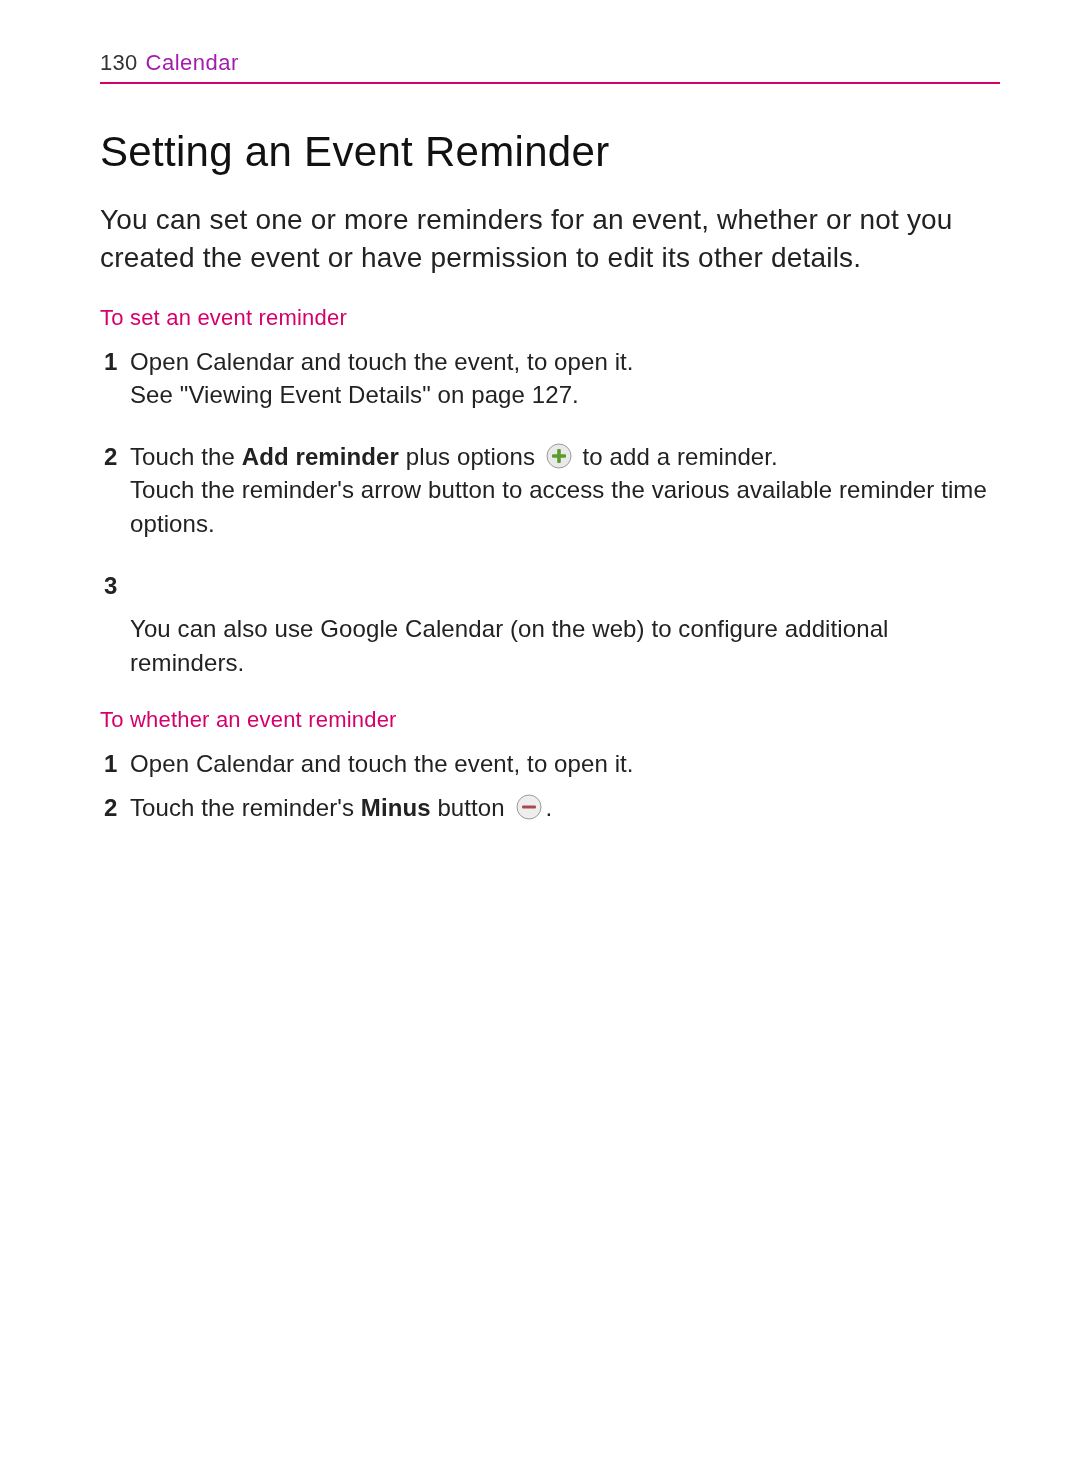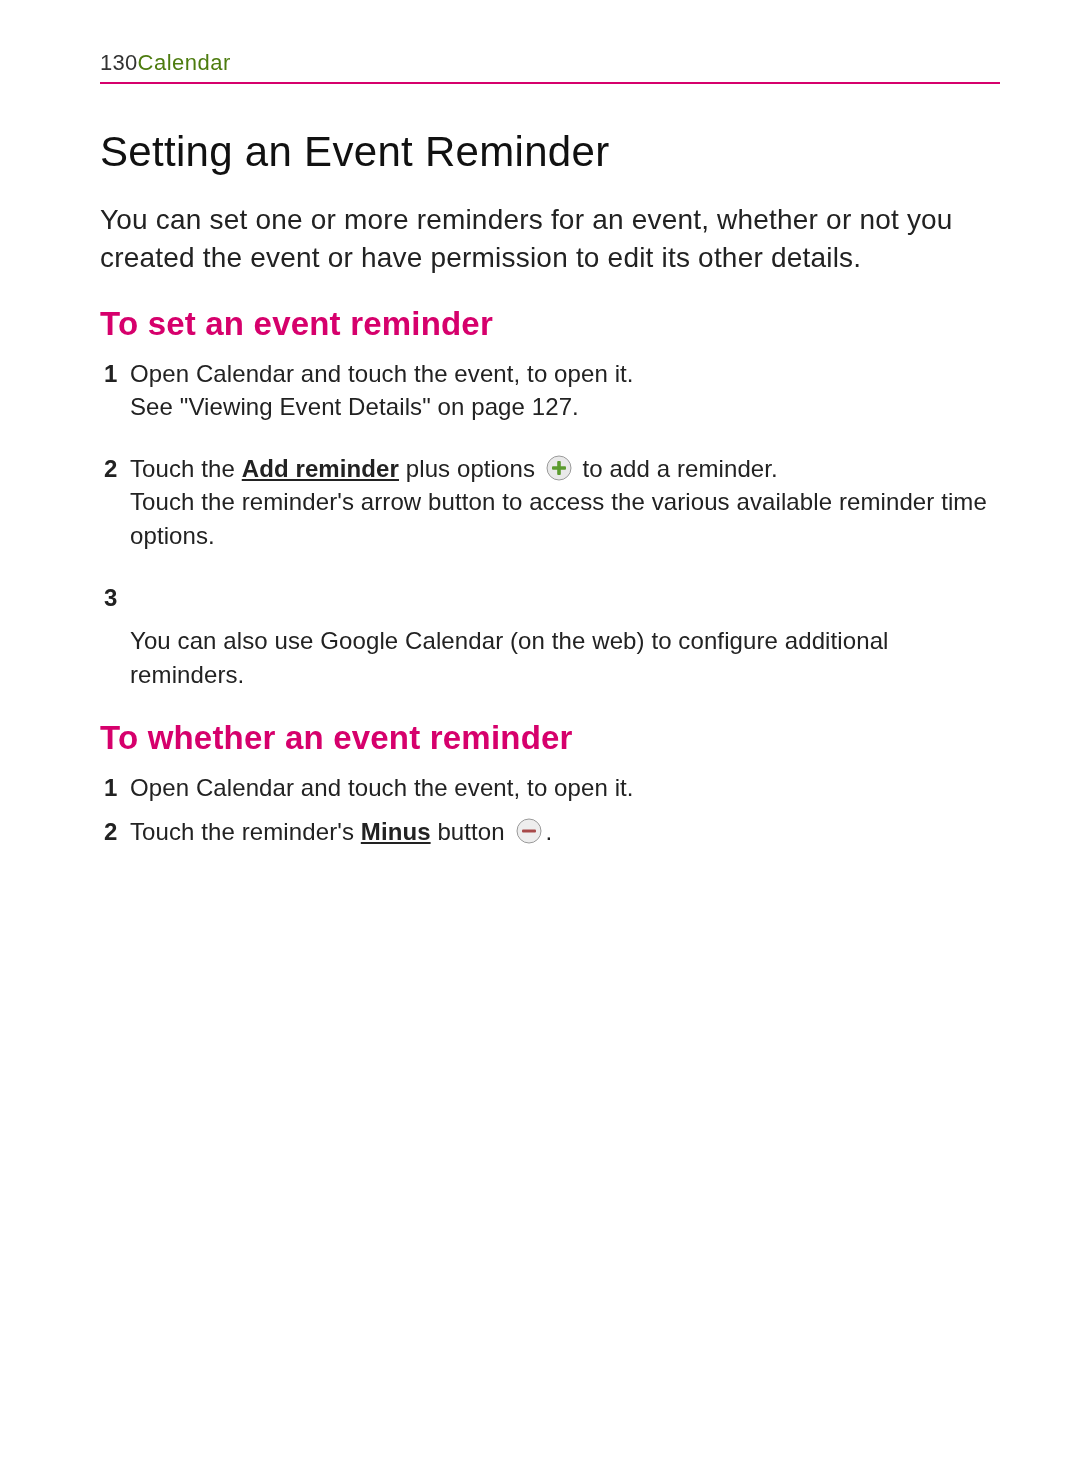--- a/index.html
+++ b/index.html
@@ -14,53 +14,54 @@
   }
   .page {
     box-sizing: border-box;
     width: 1080px;
     min-height: 1460px;
     padding: 50px 80px 60px 100px;
   }
   .running-head {
     display: flex;
     align-items: baseline;
+    gap: 8px;
     font-size: 22px;
     letter-spacing: 0.3px;
     color: #333;
     padding-bottom: 6px;
     border-bottom: 2px solid #d6006c;
   }
   .running-head .page-num {
     font-size: 22px;
     color: #333;
   }
   .running-head .section {
     font-size: 22px;
-    color: #4d7c0f;
+    color: #a21caf;
     font-weight: 400;
     letter-spacing: 0.5px;
   }
   h1.title {
     font-size: 42px;
     font-weight: 400;
     margin: 44px 0 25px 0;
     color: #111;
     letter-spacing: 0.3px;
   }
   p.intro {
     font-size: 28px;
     line-height: 1.35;
     margin: 0 0 28px 0;
     color: #222;
     letter-spacing: 0.2px;
   }
   h2.sub {
-    font-size: 33px;
-    font-weight: 700;
+    font-size: 22px;
+    font-weight: 400;
     color: #d6006c;
     margin: 18px 0 14px 0;
     letter-spacing: 0.2px;
   }
   .steps {
     padding-left: 30px;
   }
   .step {
     font-size: 24px;
     line-height: 1.4;
@@ -70,21 +71,21 @@
     letter-spacing: 0.1px;
   }
   .step.tight { margin-bottom: 10px; }
   .step .num {
     position: absolute;
     left: -26px;
     top: 0;
     font-weight: 700;
   }
   .step .body { display: block; }
-  .step .body .bold { font-weight: 700; text-decoration: underline; }
+  .step .body .bold { font-weight: 700; }
   .step .extra {
     display: block;
     margin-top: 10px;
   }
   .icon {
     display: inline-flex;
     vertical-align: -4px;
     margin: 0 4px;
   }
   .icon svg { display: block; }

